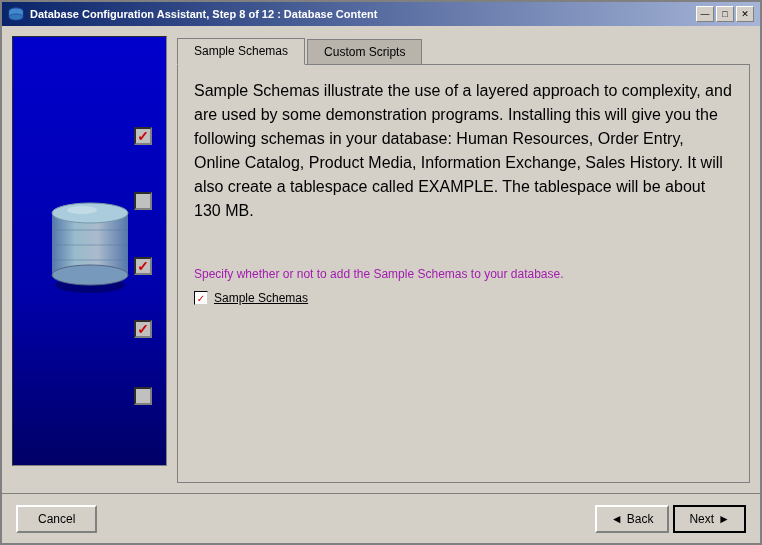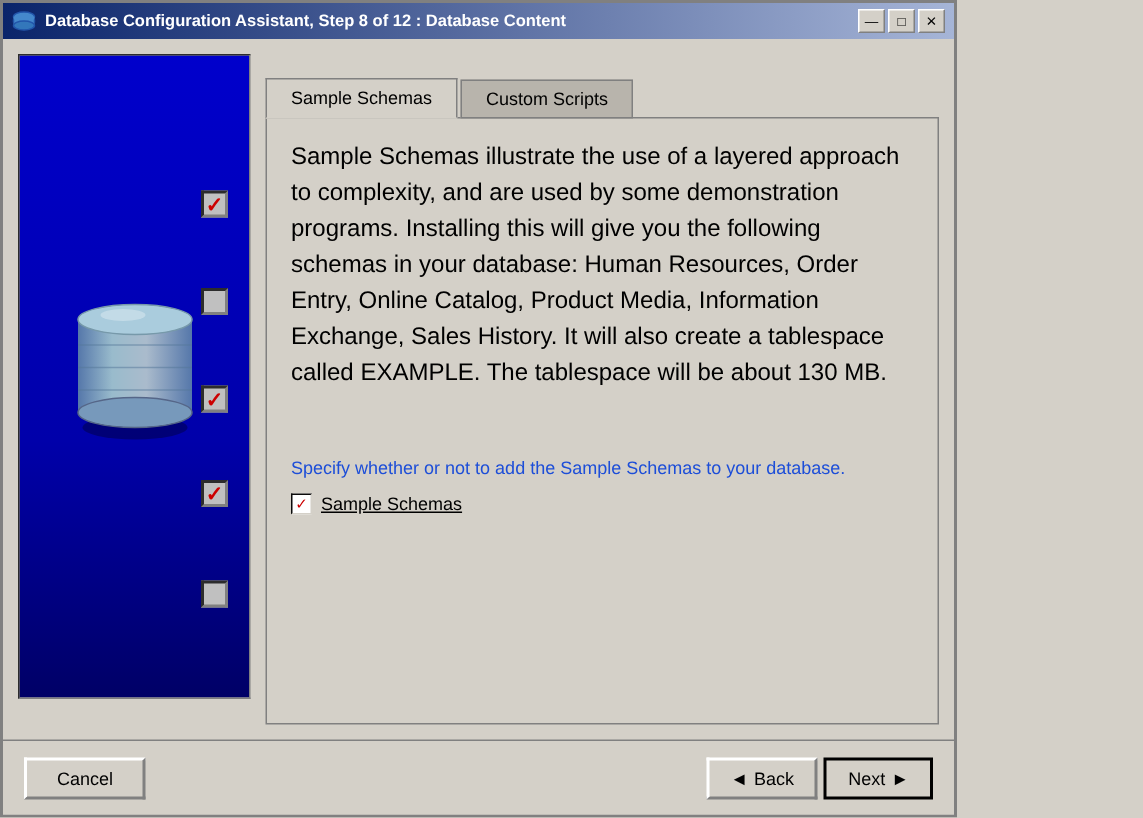--- a/index.html
+++ b/index.html
@@ -5,21 +5,21 @@
     * { box-sizing: border-box; margin: 0; padding: 0; }
     body {
       font-family: 'Segoe UI', Tahoma, Geneva, Verdana, sans-serif;
       font-size: 12px;
       background: #d4d0c8;
       width: 762px;
       height: 545px;
       overflow: hidden;
     }
     .window {
-      width: 638px;
+      width: 762px;
       height: 545px;
       background: #d4d0c8;
       border: 2px solid #808080;
       display: flex;
       flex-direction: column;
     }
     .title-bar {
       background: linear-gradient(to right, #0a246a, #a6b5d7);
       color: white;
       padding: 4px 6px;
@@ -122,38 +122,38 @@
       margin-right: 2px;
     }
     .tab.active {
       background: #d4d0c8;
       border-bottom-color: #d4d0c8;
       z-index: 2;
       padding-bottom: 6px;
     }
     .tab.inactive {
       background: #b8b4ac;
-      margin-top: 17px;
+      margin-top: 3px;
     }
     .tab-content {
       border: 1px solid #808080;
       background: #d4d0c8;
       flex: 1;
       padding: 14px 16px;
       margin-top: -1px;
     }
     .description-text {
       font-size: 16px;
       line-height: 1.5;
       color: #000;
       margin-bottom: 14px;
     }
     .specify-text {
       font-size: 12px;
-      color: #1d4ed8;
+      color: #a21caf;
       margin-bottom: 10px;
       margin-top: 44px;
     }
     .checkbox-row {
       display: flex;
       align-items: center;
       gap: 6px;
     }
     .checkbox-label-underline {
       text-decoration: underline;

